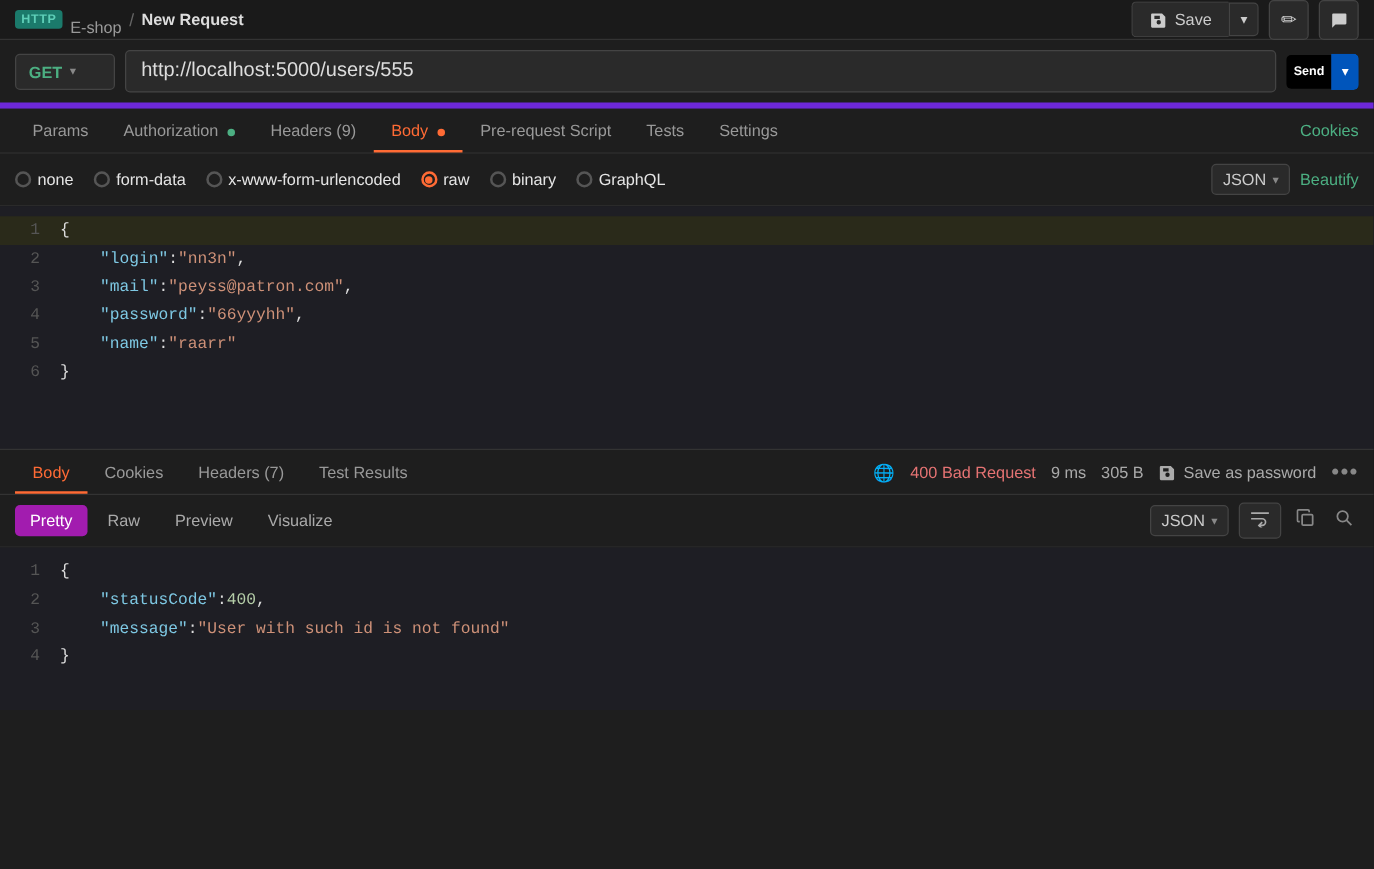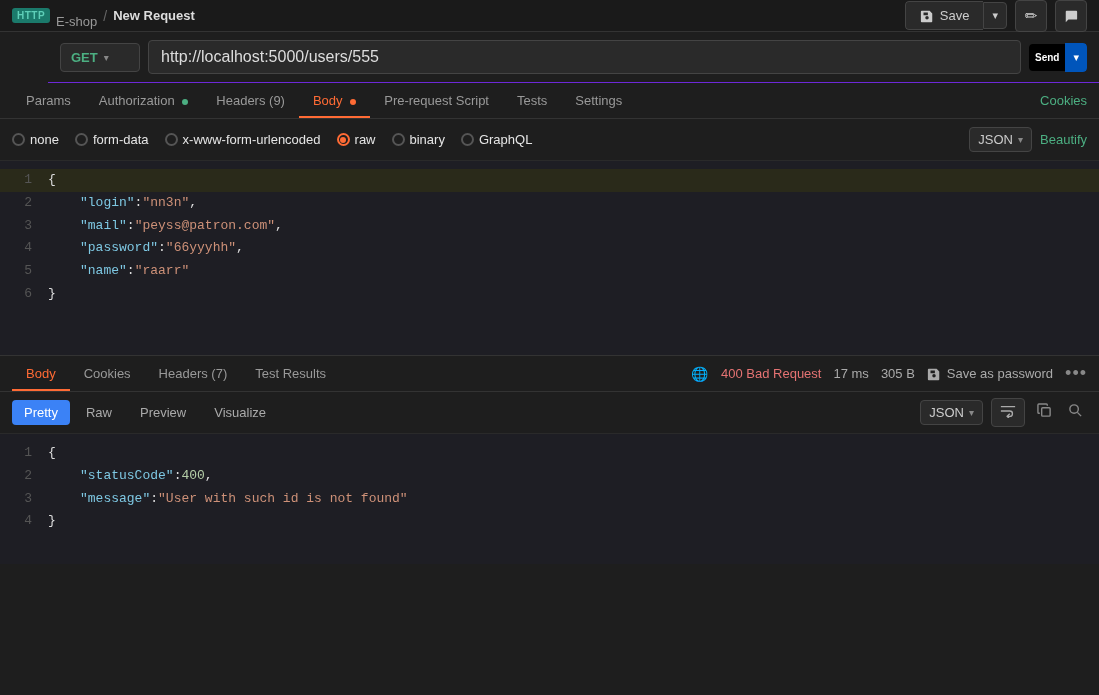--- a/index.html
+++ b/index.html
@@ -96,22 +96,21 @@
       font-size: 15px;
     }
 
     
     .url-bar {
       display: flex;
       align-items: center;
       padding: 8px 12px;
       gap: 8px;
       background: #1e1e1e;
-      border-bottom: 1px solid #6d28d9;
-      margin-left: 48px;
+      border-bottom: 5px solid #6d28d9;
     }
     .method-selector {
       display: flex;
       align-items: center;
       background: #2a2a2a;
       border: 1px solid #444;
       border-radius: 4px;
       padding: 6px 10px;
       cursor: pointer;
       gap: 6px;
@@ -370,21 +369,21 @@
       gap: 4px;
     }
     .fmt-tab {
       padding: 5px 12px;
       color: #aaa;
       cursor: pointer;
       border-radius: 4px;
       font-size: 13px;
     }
     .fmt-tab.active {
-      background: #3b82f6;
+      background: #a21caf;
       color: #fff;
     }
     .fmt-right {
       margin-left: auto;
       display: flex;
       align-items: center;
       gap: 8px;
     }
     .json-format-selector {
       display: flex;
@@ -590,21 +589,21 @@
     </div>
     <div class="resp-tab">
       <span>Headers (7)</span>
     </div>
     <div class="resp-tab">
       <span>Test Results</span>
     </div>
     <div class="resp-meta">
       <span class="globe-icon">🌐</span>
       <span class="status-badge-400">400 Bad Request</span>
-      <span class="timing">17 ms</span>
+      <span class="timing">9 ms</span>
       <span class="size">305 B</span>
       <div class="save-example">
         <svg width="14" height="14" viewBox="0 0 16 16" fill="currentColor">
           <path d="M2 2h9l3 3v9a1 1 0 01-1 1H2a1 1 0 01-1-1V3a1 1 0 011-1zm6 10a2 2 0 100-4 2 2 0 000 4zm1-8H4v3h5V4z"></path>
         </svg>
         <span>Save as password</span>
       </div>
       <span class="more-btn">•••</span>
     </div>
   </div>

